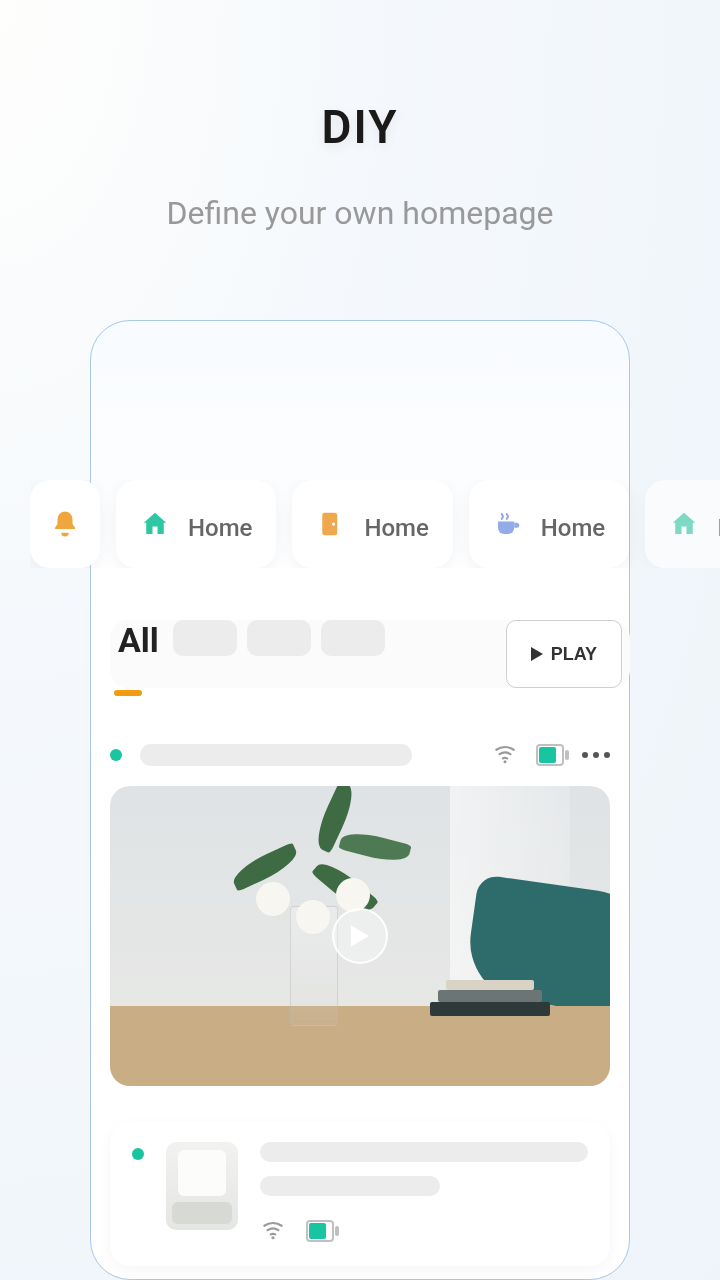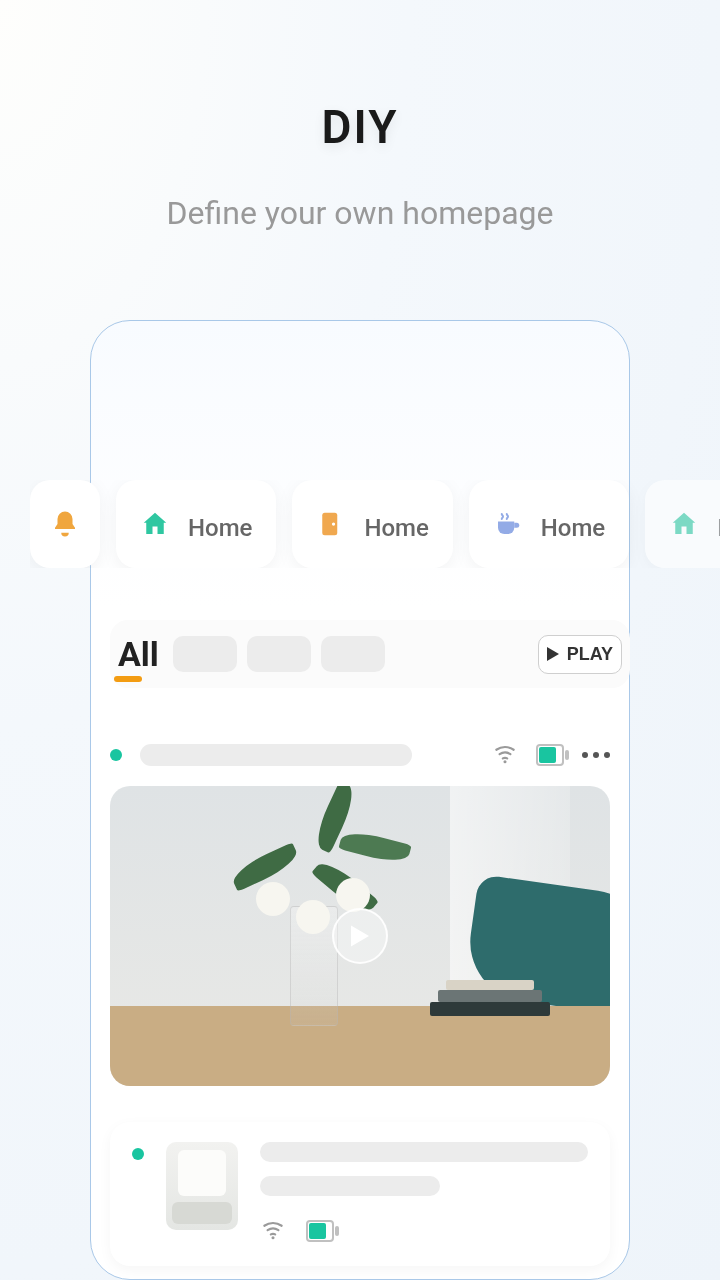--- a/index.html
+++ b/index.html
@@ -69,21 +69,20 @@
 
   .tabs-row {
     position: absolute;
     top: 620px;
     left: 110px;
     right: 90px;
     height: 68px;
     background: #fbfbfb;
     border-radius: 18px;
     display: flex;
-    align-items: center;
     padding: 0 8px 0 4px;
     gap: 10px;
   }
   .tab-all {
     font-size: 34px;
     font-weight: 700;
     color: #222;
     position: relative;
     padding: 0 4px;
   }
@@ -101,21 +100,21 @@
     width: 64px;
     height: 36px;
     background: #ececec;
     border-radius: 10px;
   }
   .play-btn {
     margin-left: auto;
     border: 1.5px solid #cfcfcf;
     background: #ffffff;
     border-radius: 10px;
-    padding: 8px 8px;
+    padding: 8px 24px;
     display: flex;
     align-items: center;
     gap: 8px;
     font-size: 18px;
     font-weight: 700;
     color: #333;
     cursor: pointer;
   }
   .play-btn svg { width: 12px; height: 14px; }
 

